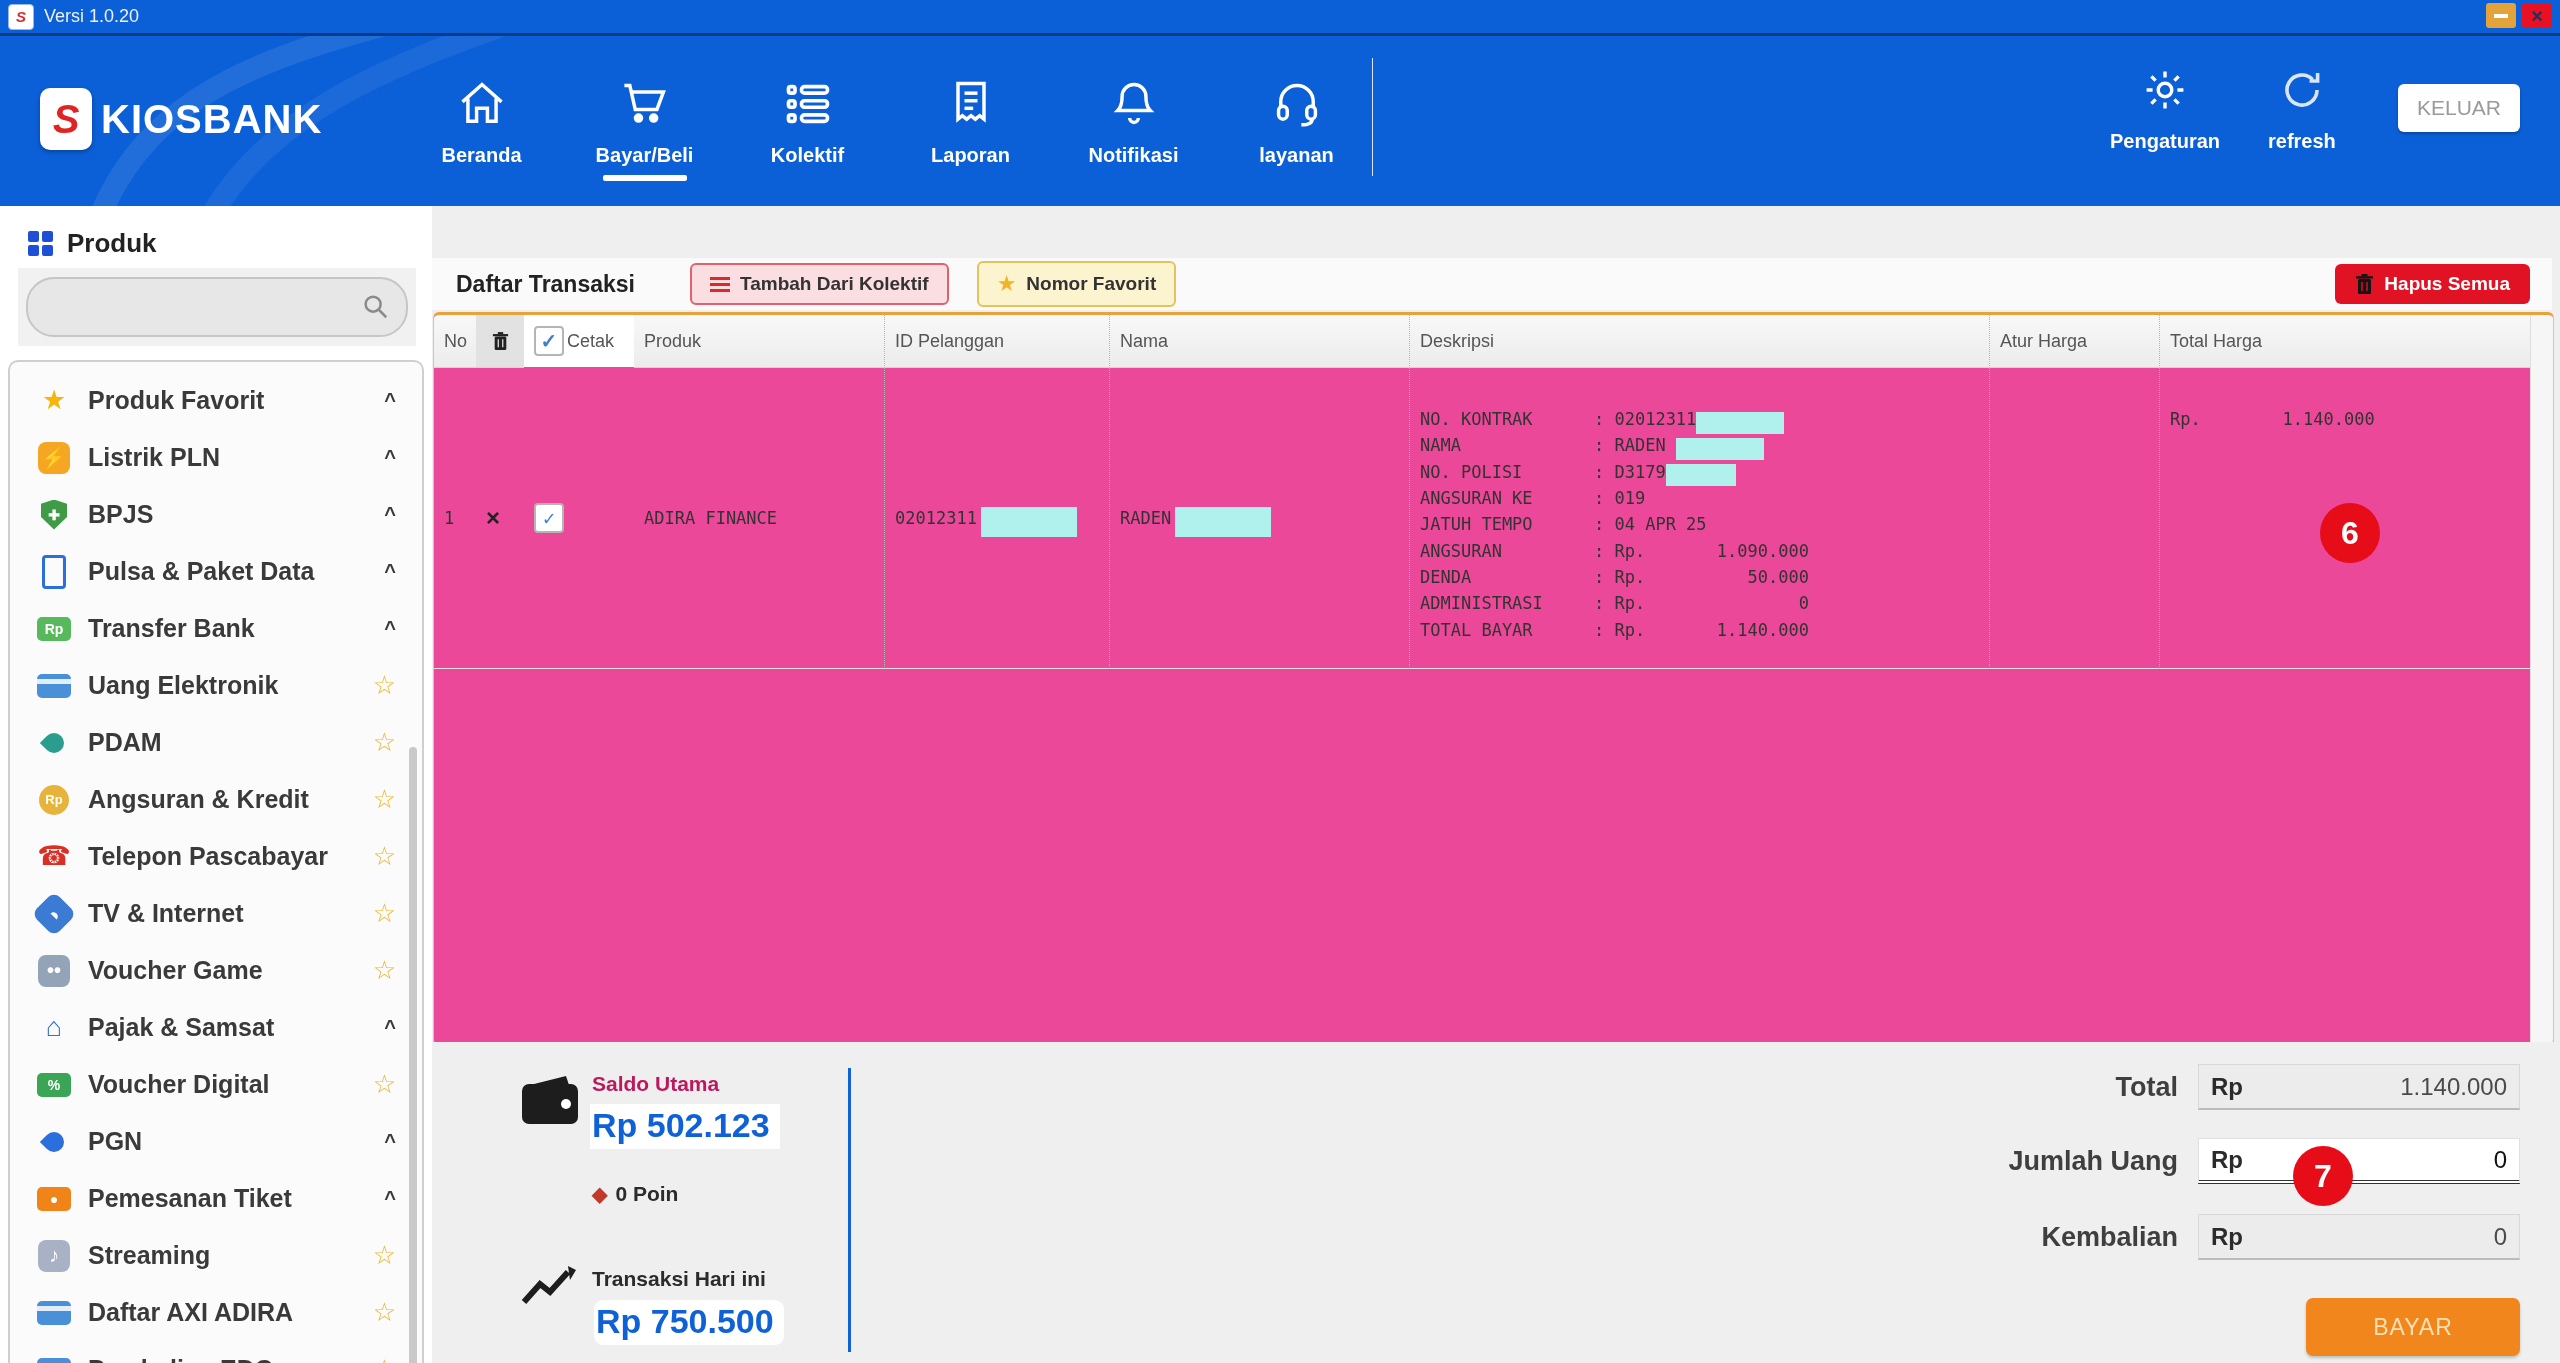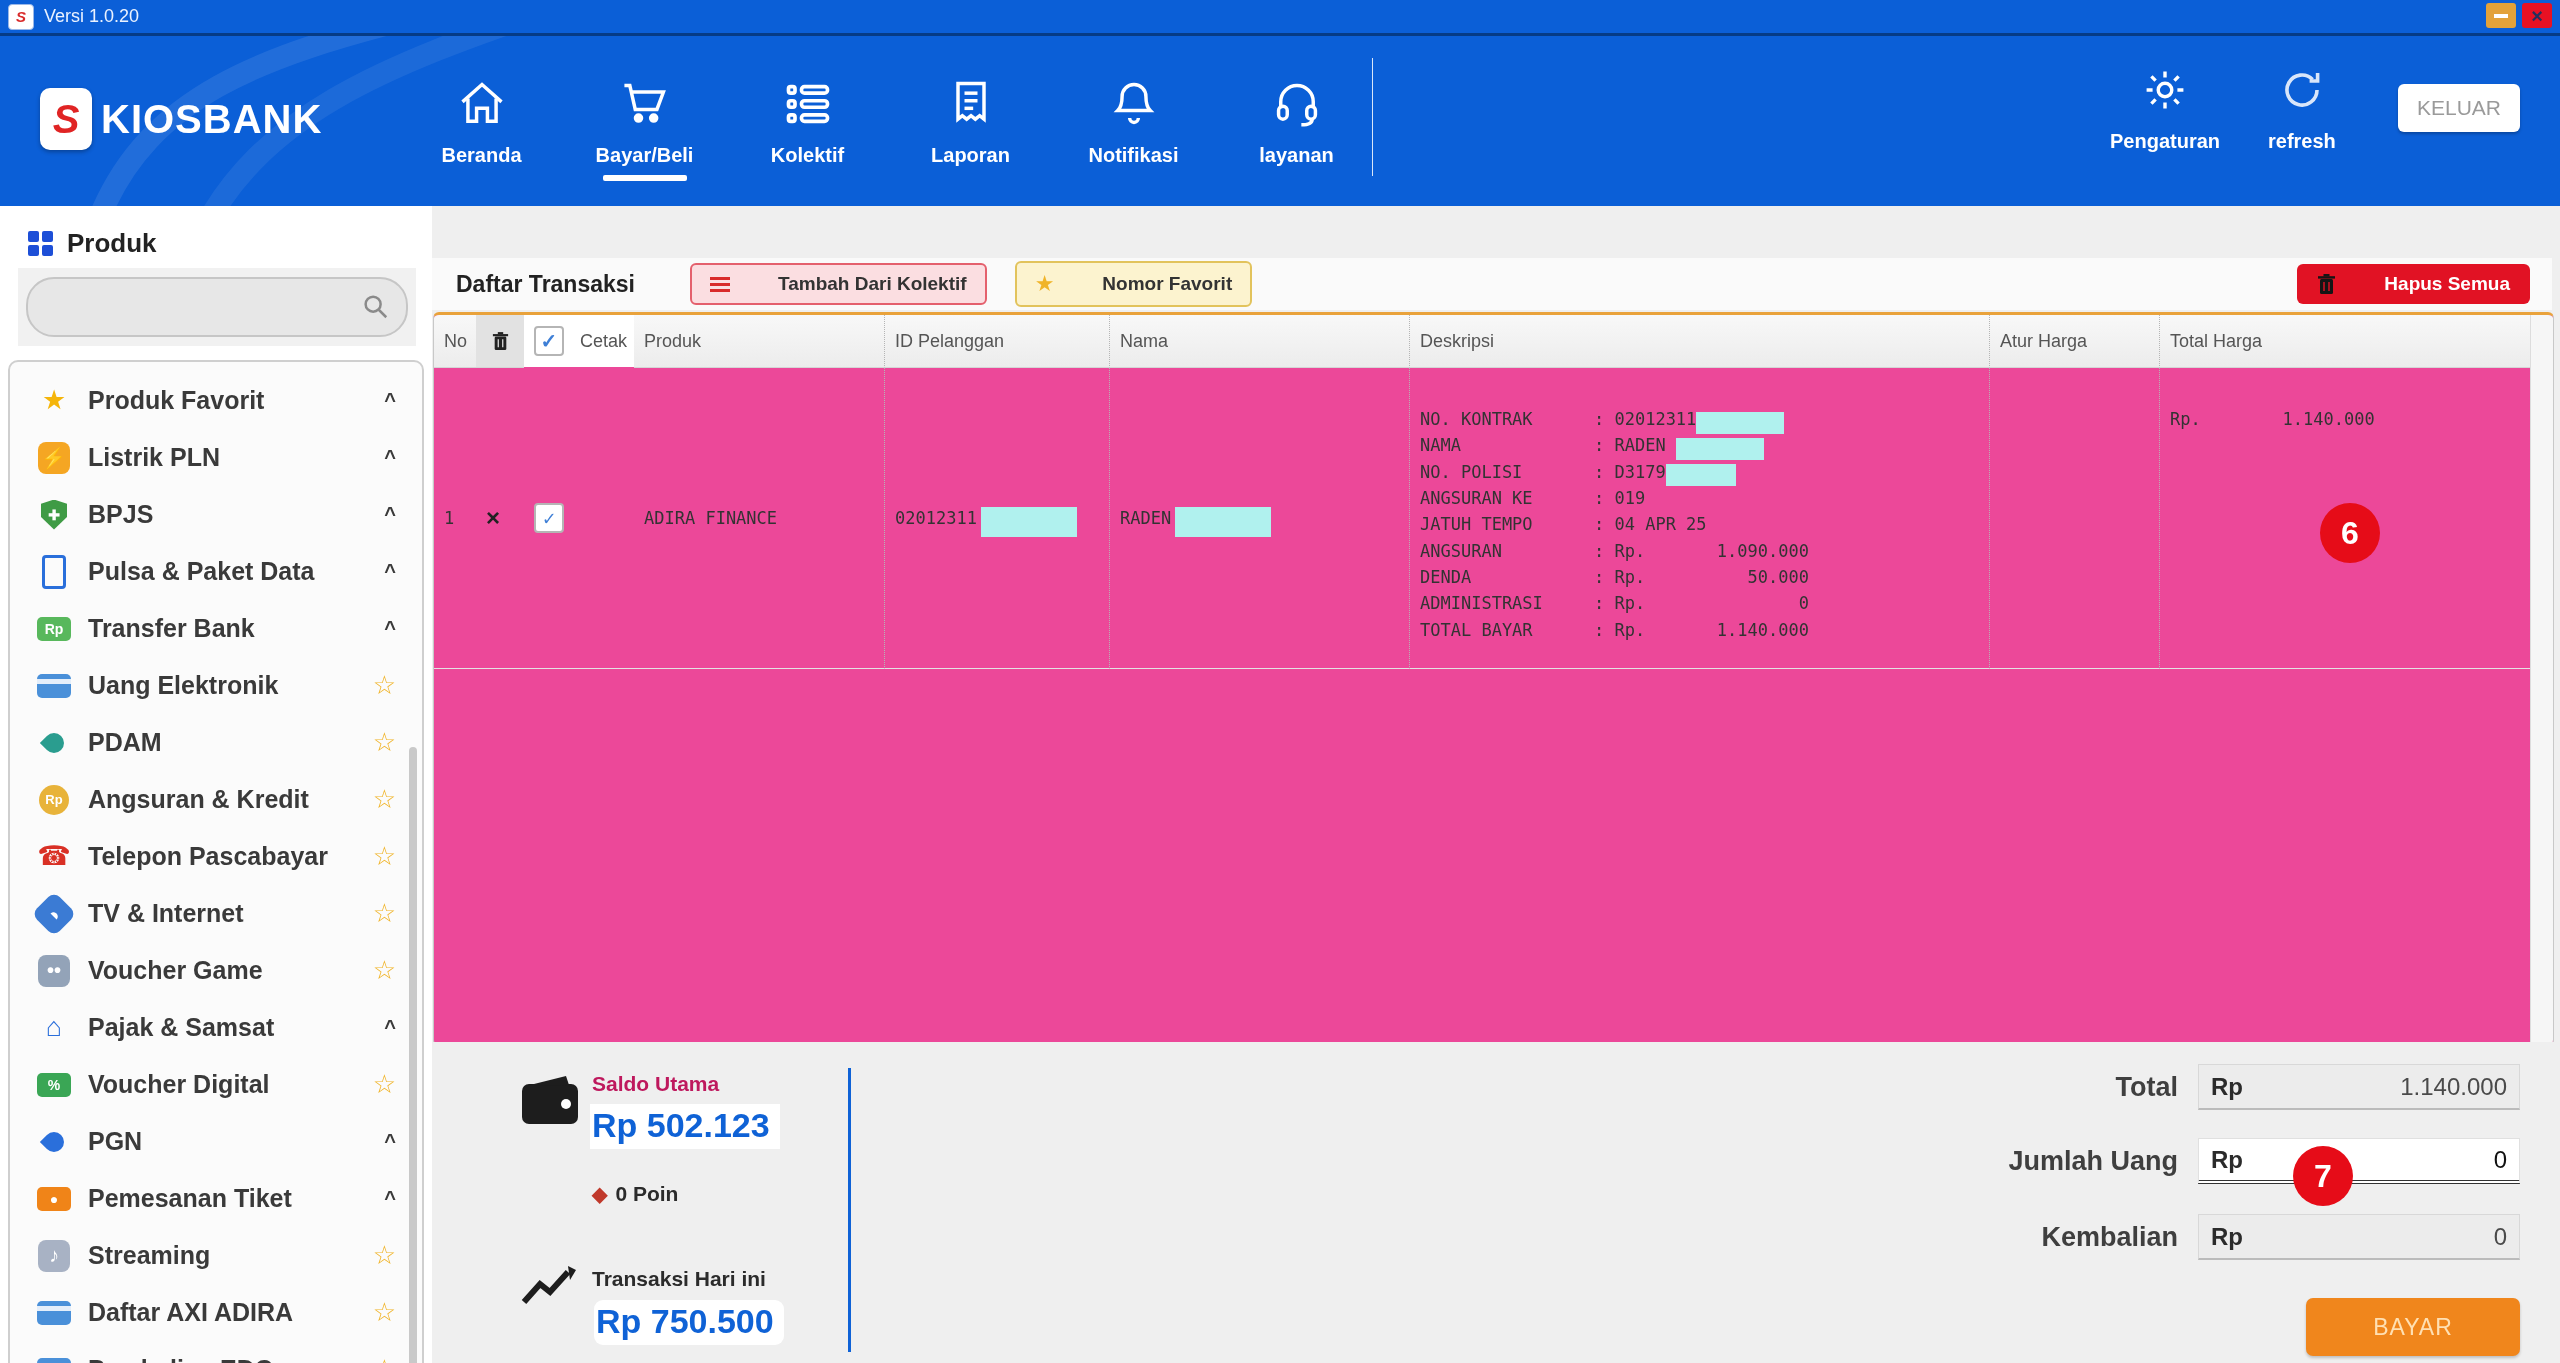--- a/index.html
+++ b/index.html
@@ -57,40 +57,40 @@
   .shape-phone{width:18px;height:28px;border:3px solid #2a6fdb;border-radius:4px;}
   .shape-circle{width:30px;height:30px;border-radius:50%;color:#fff;font-size:13px;font-weight:bold;display:flex;align-items:center;justify-content:center;}
 
   
   .infobar{position:absolute;left:432px;top:212px;width:2120px;height:46px;background:#d9e7f8;display:flex;align-items:center;}
   .info-seg{margin-left:14px;background:#e7f0fc;padding:6px 10px;border-radius:3px;font-size:19px;color:#333;display:flex;align-items:center;white-space:pre;}
   .redact{display:inline-block;height:28px;background:#b0f1ee;vertical-align:middle;}
   .waktu{position:absolute;right:22px;font-size:19px;color:#8b8b8b;}
   .toolbar{position:absolute;left:432px;top:258px;width:2120px;height:52px;background:#fafafa;display:flex;align-items:center;}
   .toolbar .title{font-size:23px;font-weight:bold;color:#222;margin-left:24px;}
-  .btn{display:flex;align-items:center;border-radius:6px;font-size:19px;font-weight:bold;padding:8px 18px;cursor:pointer;gap:38px;}
+  .btn{display:flex;align-items:center;border-radius:6px;font-size:19px;font-weight:bold;padding:8px 18px;cursor:pointer;}
   .btn-kolektif{margin-left:55px;background:#fbdee1;border:2px solid #e4606d;color:#333;}
   .btn-favorit{margin-left:28px;background:#fcf3cf;border:2px solid #e2c35c;color:#333;}
   .btn-hapus{position:absolute;right:22px;background:#e11224;color:#fff;border:none;padding:9px 20px;}
   .list-ico{display:inline-flex;flex-direction:column;margin-right:10px;}
   .list-ico i{width:20px;height:3px;background:#d92b2b;margin:1.5px 0;position:relative;}
   .star-glyph{color:#f0b429;font-size:22px;margin-right:10px;font-weight:normal;}
 
   
   .tablepanel{position:absolute;left:433px;top:312px;width:2119px;height:730px;background:#ec4899;border:1px solid #c8c8c8;border-top:3px solid #e9a23b;border-radius:6px;overflow:hidden;}
   .tscroll{position:absolute;right:0;top:0;width:22px;height:100%;background:#f6f6f6;border-left:1px solid #ddd;}
   .tgrid{display:grid;grid-template-columns:42px 48px 110px 250px 225px 300px 580px 170px 1fr;margin-right:22px;}
   .th{height:52px;background:linear-gradient(#f8f8f8,#ececec);border-bottom:1px solid #d5d5d5;color:#555;font-size:18px;display:flex;align-items:center;padding-left:10px;}
   .th.sep,.td.sep{border-left:1px dotted #b5b5b5;}
   .th.trashcell{background:#e2e2e2;justify-content:center;padding-left:0;}
   .th.cetakcell{background:#fff;border-bottom:none;}
   .td{display:flex;align-items:center;padding-left:10px;border-bottom:1px solid #e3e3e3;min-height:262px;font-family:"DejaVu Sans Mono",monospace;font-size:17px;color:#333;}
   .td.topalign{align-items:flex-start;padding-top:38px;}
   .checkbox{width:26px;height:26px;background:#fff;border:2px solid #b5b5b5;border-radius:4px;display:flex;align-items:center;justify-content:center;color:#3e7fd6;font-size:20px;font-weight:bold;}
-  .cetak-lbl{margin-left:16px;color:#555;font-size:18px;}
+  .cetak-lbl{margin-left:3px;color:#555;font-size:18px;}
   .xmark{font-size:24px;font-weight:bold;color:#222;font-family:"Liberation Sans",sans-serif;}
   .desc{white-space:pre;line-height:1.55;}
   .desc .redact{height:22px;margin-bottom:-5px;}
   .rd-row{width:96px;height:30px;margin-left:4px;margin-bottom:-7px;}
 
   
   .bottom{position:absolute;left:432px;top:1042px;width:2128px;height:321px;background:#efefef;}
   .wallet-ico{position:absolute;left:88px;top:32px;}
   .saldo-lbl{position:absolute;left:160px;top:30px;font-size:21px;font-weight:bold;color:#be185d;}
   .saldo-val{position:absolute;left:158px;top:62px;font-size:34px;font-weight:bold;color:#0f62d6;background:#fff;padding:2px 10px 4px 2px;}

